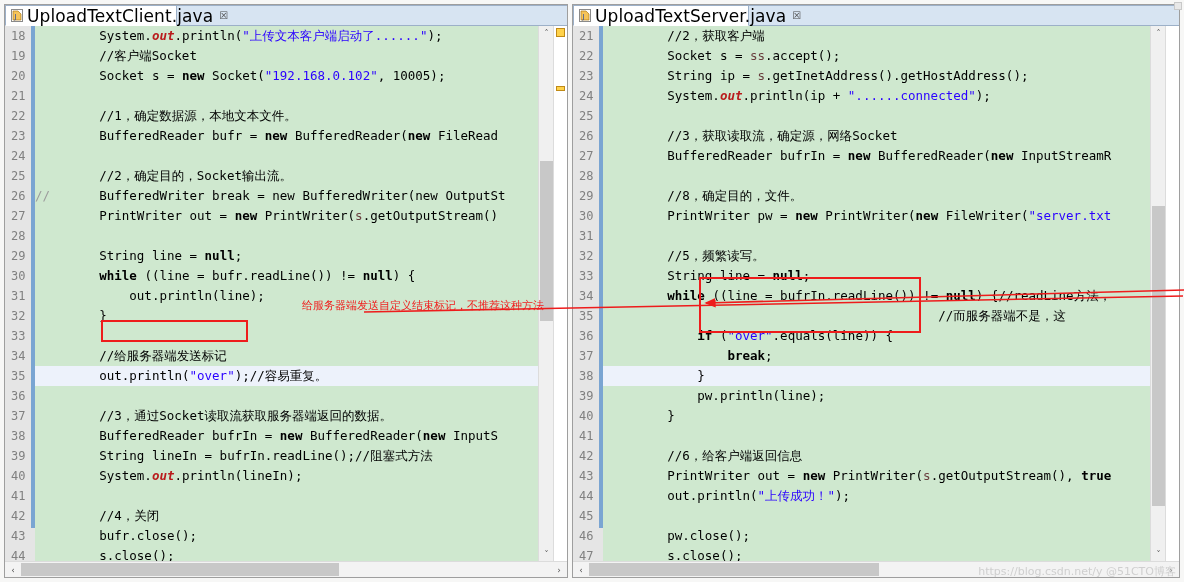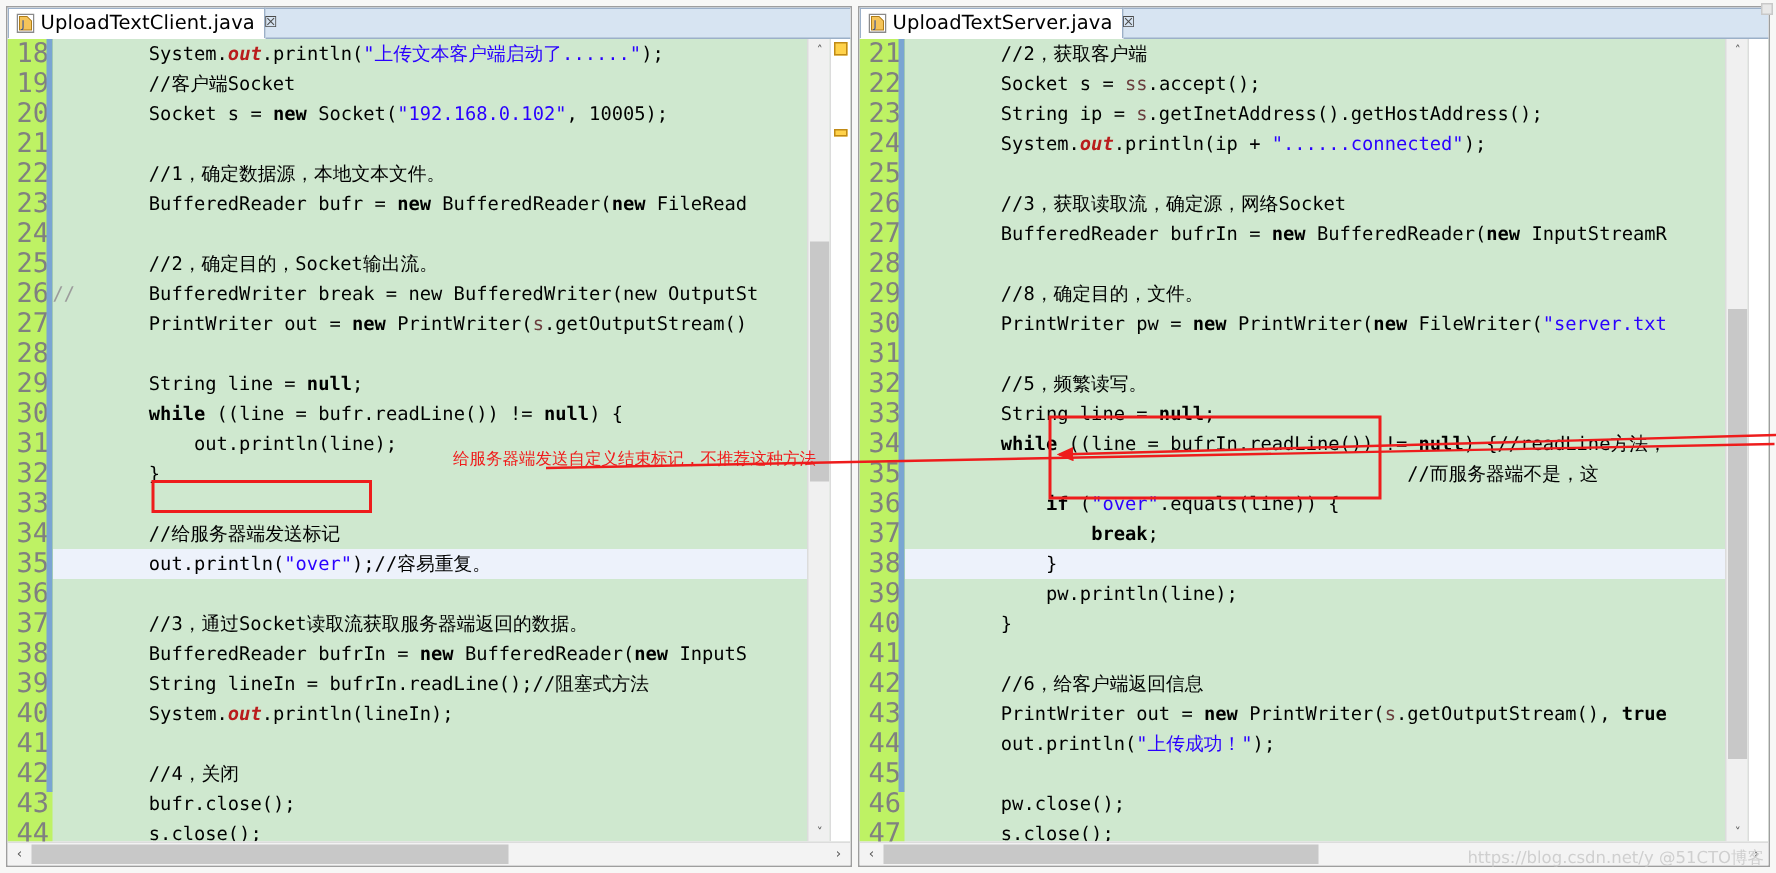--- a/index.html
+++ b/index.html
@@ -51,41 +51,41 @@
     font-size:11.5px;
     color:#000;
     white-space:nowrap;
     gap:4px;
   }
   .tab-icon{
     width:12px;height:13px;
     position:relative;display:inline-block;flex:0 0 auto;
   }
   .tab-icon svg{display:block;}
-  .tab-label{font-size:13px;letter-spacing:0.1px;}
+  .tab-label{font-size:17px;letter-spacing:0.1px;}
   .tab-close{
     font-size:10px;color:#4a4a4a;margin-left:2px;line-height:1;
     font-family:"DejaVu Sans",sans-serif;
   }
   .tab-filler{
     position:absolute;top:0;height:21px;background:#d7e4f2;
     border-top:1px solid #9cb0c8;border-bottom:1px solid #9cb0c8;
     box-sizing:border-box;
   }
   
   .editor-body{
     flex:1;display:flex;position:relative;overflow:hidden;
     background:#cfe8cf;
   }
   .gutter{
     width:30px;flex:0 0 auto;
-    background:#bef264;
+    background:#e5e5e5;
     color:#808080;
     font-family:"DejaVu Sans Mono","Liberation Mono",monospace;
-    font-size:18px;
+    font-size:12px;
     text-align:left;
     padding-left:6px;
     box-sizing:border-box;
     position:relative;
     z-index:2;
   }
   .gutter .ln{height:20px;line-height:20px;}
   .gutter-bar{
     position:absolute;right:0;top:0;width:4px;background:#7aa5d2;
   }

